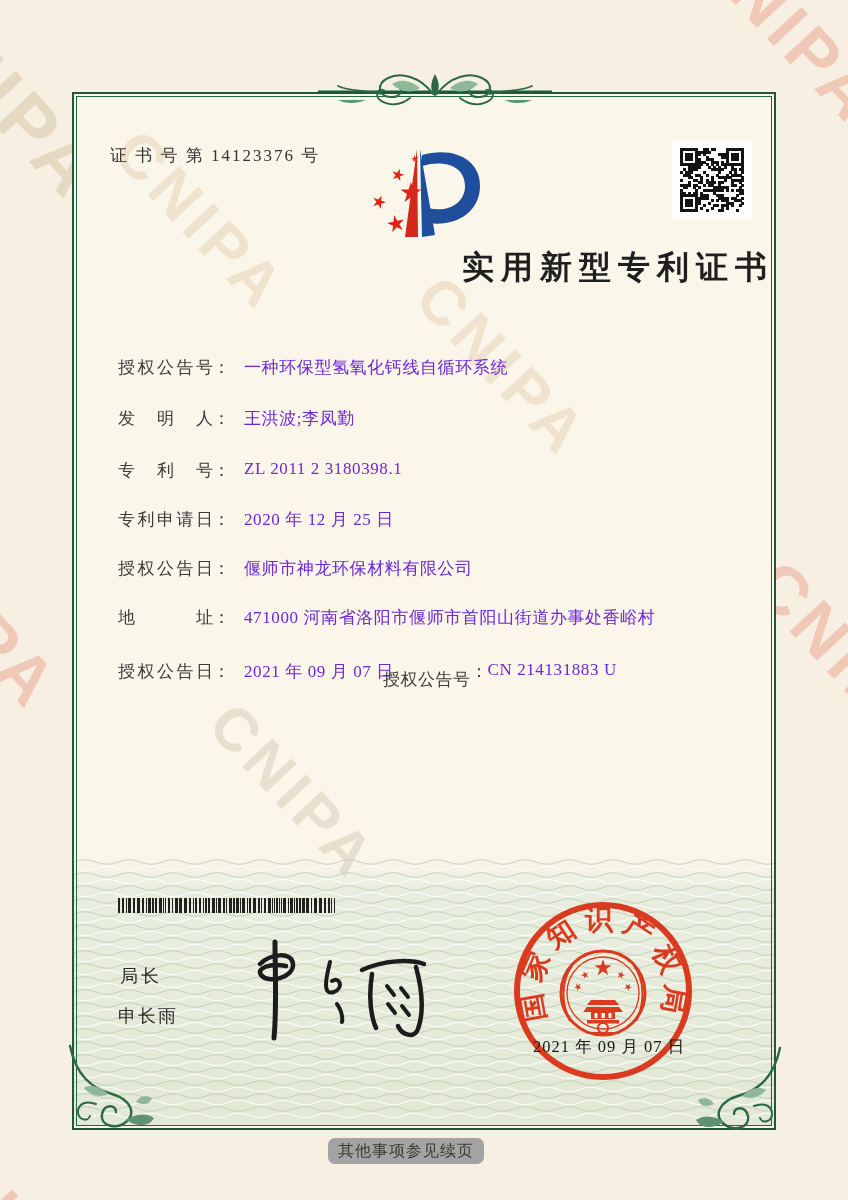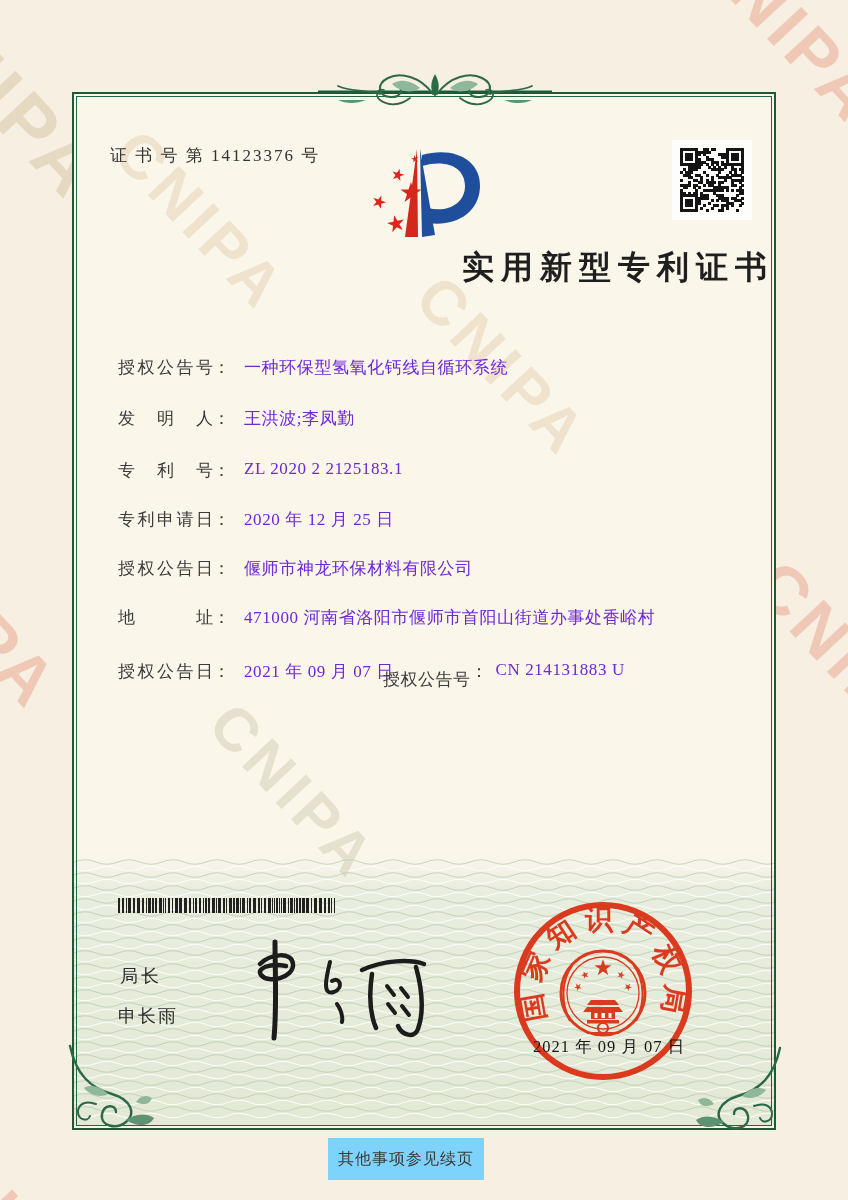--- a/index.html
+++ b/index.html
@@ -75,22 +75,22 @@
     position:absolute;left:-19px;width:100%;top:1002px;text-align:center;
     font-size:14.5px;color:#3c3c3c;letter-spacing:2px;z-index:4;
   }
   
   .ornament-top{position:absolute;left:318px;top:64px;width:234px;height:70px;z-index:6;}
   .corner{position:absolute;width:94px;height:92px;z-index:6;}
   .corner-br{right:-12px;bottom:-8px;}
   .corner-bl{left:-10px;bottom:-6px;transform:scaleX(-1);}
   
   .note-box{
-    position:absolute;left:328px;top:1138px;width:156px;height:42px;background:#7dd3fc;
-    display:flex;align-items:center;justify-content:center;z-index:3;
+    position:absolute;left:328px;top:1138px;width:156px;height:26px;background:#a3a3a3;
+    display:flex;align-items:center;justify-content:center;z-index:3;border-radius:7px;
   }
   .note-box span{font-size:16px;color:#3d3b38;letter-spacing:1px;}
 </style>
 </head>
 <body>
 
 <div class="wm wm-tan" style="left:-58px;top:-34px;font-size:76px;">CNIPA</div>
 <div class="wm wm-pink" style="left:735px;top:-88px;font-size:68px;">CNIPA</div>
 <div class="wm wm-pink" style="left:795px;top:545px;font-size:68px;">CNIPA</div>
 <div class="wm wm-pink" style="left:-86px;top:498px;font-size:68px;">CNIPA</div>
@@ -480,35 +480,35 @@
 
   <div class="title">实用新型专利证书</div>
 
   <div class="row" style="top:262px">
     <span class="f-label">授权公告号</span><span class="f-colon">：</span><span class="f-value">一种环保型氢氧化钙线自循环系统</span>
   </div>
   <div class="row" style="top:313px">
     <span class="f-label">发明人</span><span class="f-colon">：</span><span class="f-value">王洪波;李凤勤</span>
   </div>
   <div class="row" style="top:365px">
-    <span class="f-label">专利号</span><span class="f-colon">：</span><span class="f-value">ZL 2020 2 2125183.1</span>
+    <span class="f-label">专利号</span><span class="f-colon">：</span><span class="f-value">ZL 2011 2 3180398.1</span>
   </div>
   <div class="row" style="top:414px">
     <span class="f-label">专利申请日</span><span class="f-colon">：</span><span class="f-value">2020 年 12 月 25 日</span>
   </div>
   <div class="row" style="top:463px">
     <span class="f-label">授权公告日</span><span class="f-colon">：</span><span class="f-value">偃师市神龙环保材料有限公司</span>
   </div>
   <div class="row" style="top:512px">
     <span class="f-label">地址</span><span class="f-colon">：</span><span class="f-value">471000 河南省洛阳市偃师市首阳山街道办事处香峪村</span>
   </div>
   <div class="row" style="top:566px">
     <span class="f-label">授权公告日</span><span class="f-colon">：</span><span class="f-value">2021 年 09 月 07 日</span>
     <span class="grant2">
-      <span class="f-label2">授权公告号</span><span class="f-colon">：</span><span class="f-value" style="margin-left:8px">CN 214131883 U</span>
+      <span class="f-label2">授权公告号</span><span class="f-colon">：</span><span class="f-value" style="margin-left:0">CN 214131883 U</span>
     </span>
   </div>
 
 
   <div class="barcode" id="barcode">
       <span style="width: 2px; margin-right: 2px;"></span>
       <span style="width: 2px; margin-right: 2px;"></span>
       <span style="width: 1px; margin-right: 1px;"></span>
       <span style="width: 3px; margin-right: 2px;"></span>
       <span style="width: 2px; margin-right: 2px;"></span>

